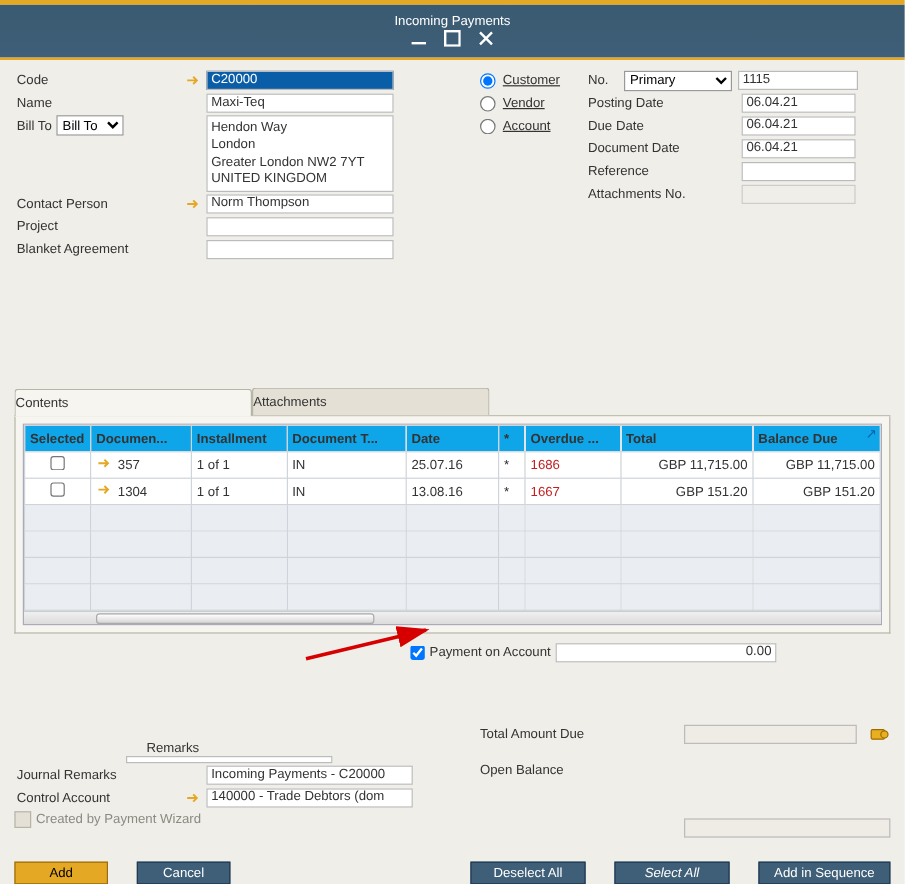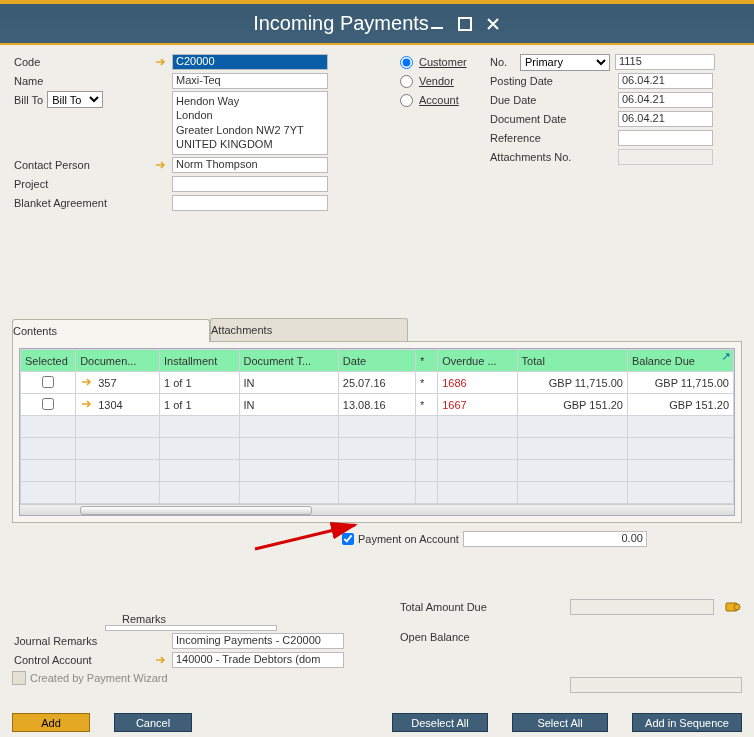--- a/index.html
+++ b/index.html
@@ -17,26 +17,27 @@
   }
   .top-stripe {
     height: 4px;
     background: #e5a824;
   }
   .titlebar {
     background: #3e5f77;
     background: linear-gradient(to bottom, #3a5a72, #3e5f77);
     color: #fff;
     padding: 8px 14px;
-    font-size: 20px;
+    font-size: 11px;
     font-weight: normal;
     display: flex;
     justify-content: center;
     align-items: center;
     border-bottom: 2px solid #e5a824;
+    flex-direction: column;
   }
   .win-controls {
     display: flex;
     gap: 12px;
     align-items: center;
   }
   .win-btn {
     width: 16px;
     height: 16px;
     color: #fff;
@@ -147,21 +148,21 @@
   .grid th, .grid td {
     border:1px solid #cfd4da;
     font-size:11px;
     padding:2px 4px;
     height:17px;
     overflow:hidden;
     white-space:nowrap;
     text-overflow:ellipsis;
     text-align:left;
   }
-  .grid th { background:#86efac; font-weight:normal;margin-left:16px; }
+  .grid th { background:#0ea5e9; font-weight:bold;margin-left:16px; }
   .grid td.num { text-align:right; }
   .grid td.red { color:#c02020; }
   .grid .empty td { background:#eaeef3; }
   .expand-icon {
     position:absolute; right:1px; top:1px;
     width:14px; height:14px;
     color:#0a5ea8;
     font-size:11px;
     cursor:pointer;
     text-align:center;
@@ -553,18 +554,18 @@
       </div>
     </div>
 
     <div class="btn-row">
       <div class="btn-group">
         <button class="btn gold">Add</button>
         <button class="btn">Cancel</button>
       </div>
       <div class="btn-group">
         <button class="btn" style="min-width:96px;">Deselect All</button>
-        <button class="btn" style="min-width:96px;">Select All</button>
+        <button class="btn" style="min-width:96px;font-style:italic;">Select All</button>
         <button class="btn" style="min-width:110px;">Add in Sequence</button>
       </div>
     </div>
   </div>
 </div>
 
 </body></html>

